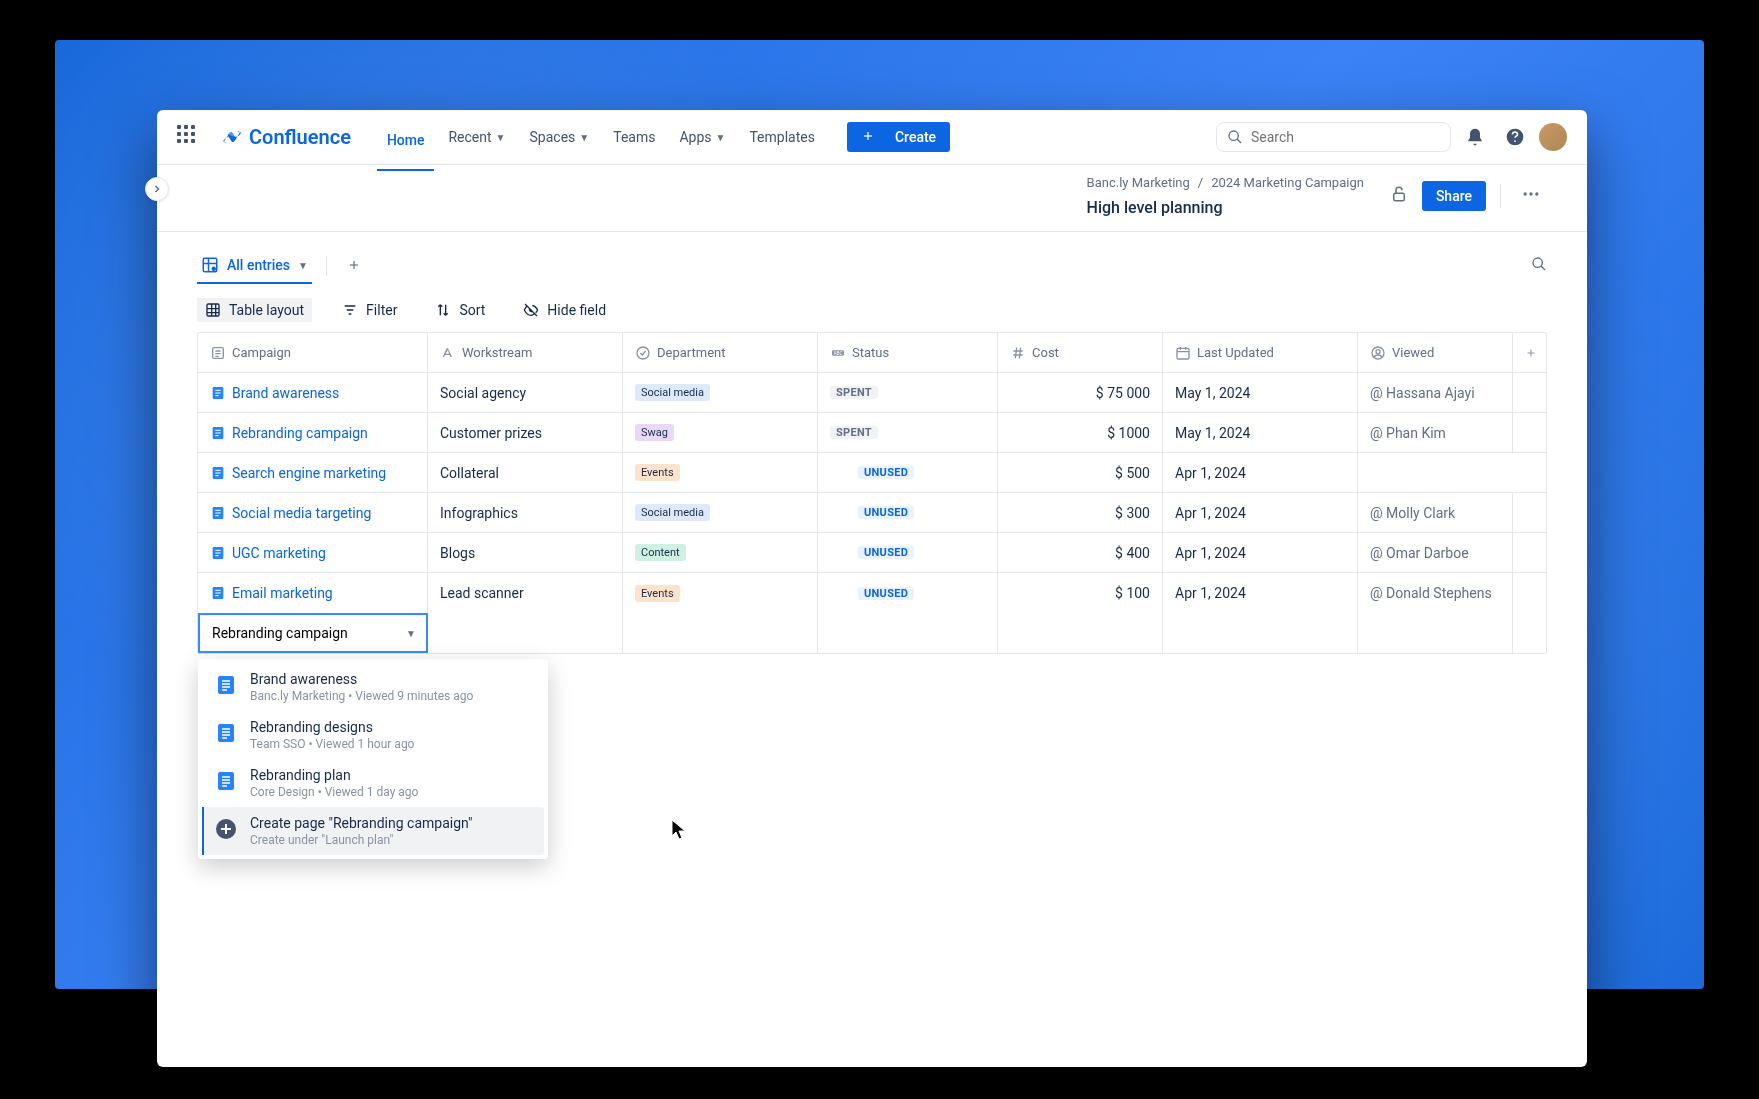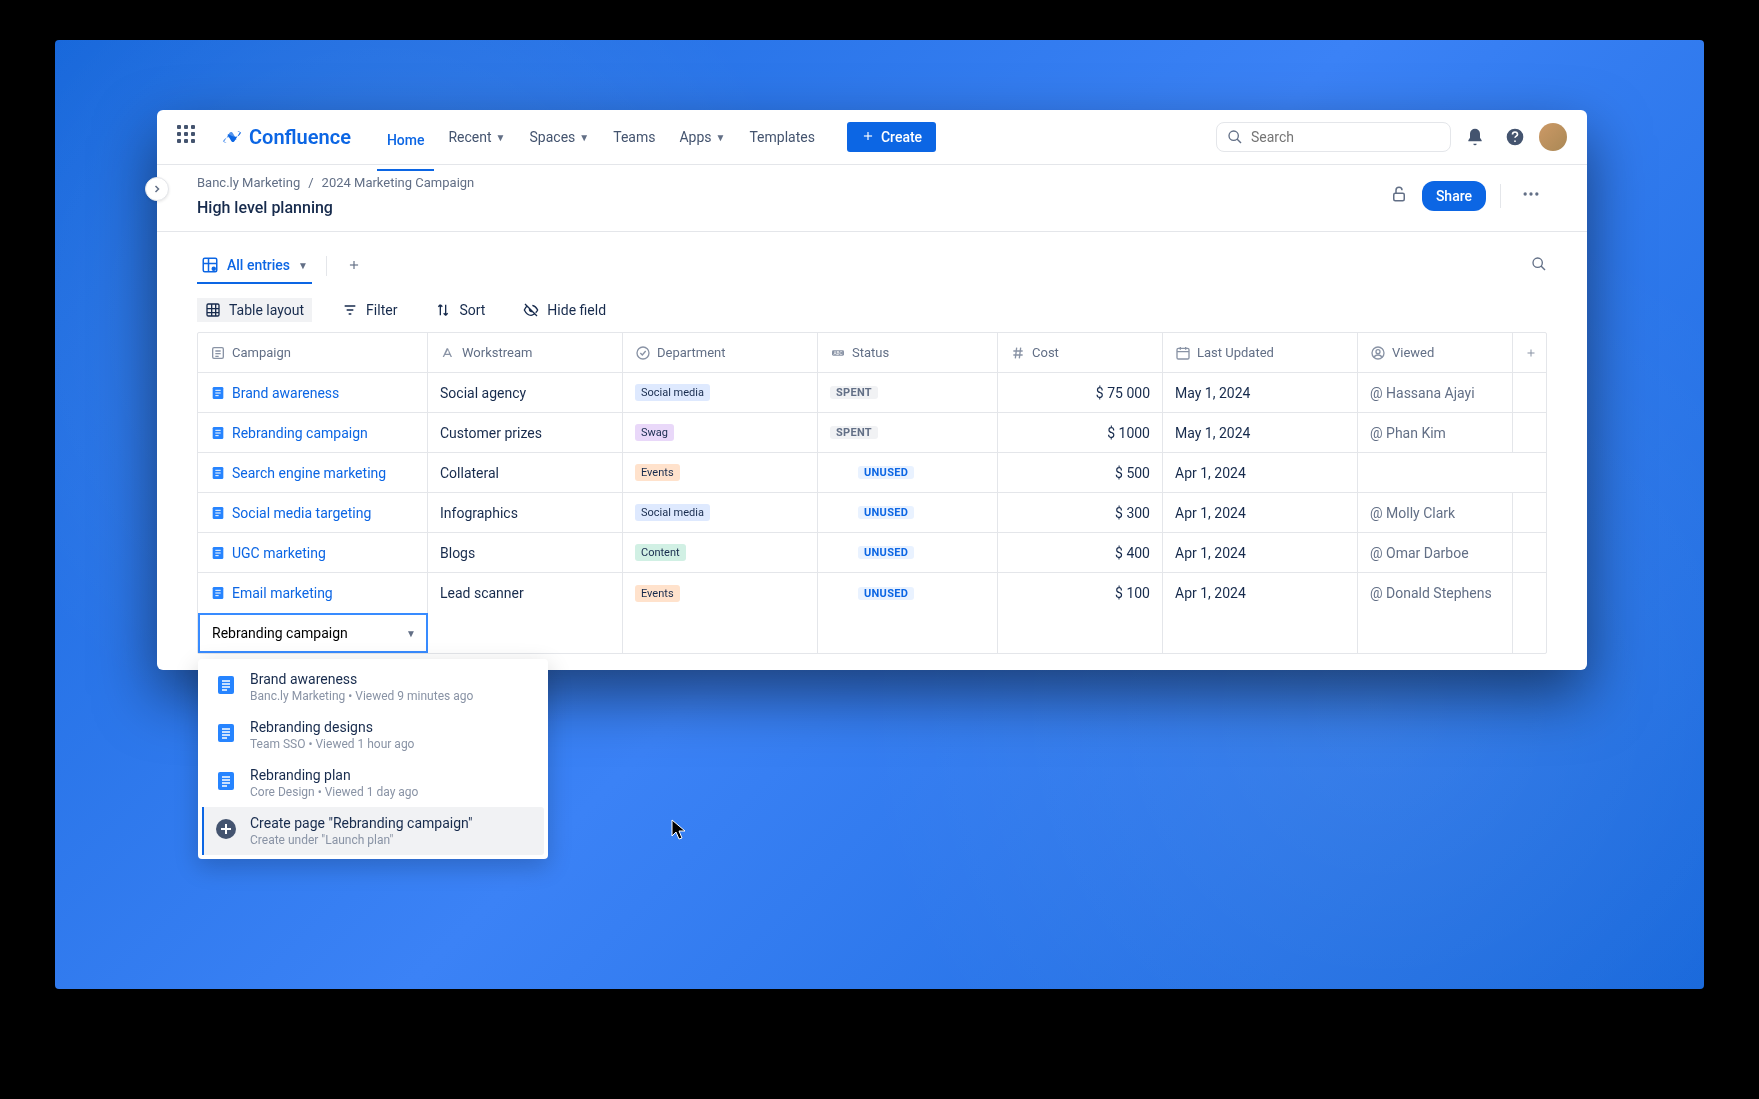--- a/index.html
+++ b/index.html
@@ -1,43 +1,43 @@
 <!DOCTYPE html>
 <html><head>
 <meta charset="utf-8">
 <style>
 * { margin: 0; padding: 0; box-sizing: border-box; font-family: -apple-system, BlinkMacSystemFont, "Segoe UI", Roboto, sans-serif; }
 body { background: #000; width: 1759px; height: 1099px; position: relative; }
 .bg { position: absolute; top: 40px; left: 55px; right: 55px; bottom: 110px; background: linear-gradient(135deg, #1868db 0%, #3b82f6 50%, #1868db 100%); border-radius: 4px; overflow: hidden; }
 .bg::before { content: ''; position: absolute; inset: 0; background: radial-gradient(circle at 20% 30%, rgba(255,255,255,0.1) 0%, transparent 30%), radial-gradient(circle at 80% 70%, rgba(255,255,255,0.08) 0%, transparent 35%); }
-.browser { position: absolute; top: 110px; left: 157px; width: 1430px; height: 560px; background: #fff; border-radius: 6px; box-shadow: 0 25px 60px rgba(0,0,0,0.5); overflow: visible; }
+.browser { position: absolute; top: 110px; left: 157px; width: 1430px; height: 957px; background: #fff; border-radius: 6px; box-shadow: 0 25px 60px rgba(0,0,0,0.5); overflow: visible; }
 .topbar { height: 55px; display: flex; align-items: center; padding: 0 20px; border-bottom: 1px solid #e4e6ea; gap: 8px; }
 .apps-icon { width: 24px; height: 24px; display: grid; grid-template-columns: repeat(3,4px); grid-template-rows: repeat(3,4px); gap: 3px; cursor: pointer; margin-right: 12px; }
 .apps-icon span { background: #44546f; border-radius: 1px; }
 .logo { display: flex; align-items: center; gap: 6px; color: #0c66e4; font-weight: 600; font-size: 20px; margin-right: 18px; }
 .logo svg { width: 22px; height: 22px; }
 .nav { display: flex; gap: 4px; }
 .nav-item { padding: 8px 10px; font-size: 14px; color: #44546f; cursor: pointer; display: flex; align-items: center; gap: 4px; border-radius: 3px; }
 .nav-item.active { color: #0c66e4; border-bottom: 2px solid #0c66e4; border-radius: 0; padding-bottom: 18px; margin-bottom: -18px; font-weight: 500; }
 .chevron { font-size: 10px; color: #626f86; }
-.create-btn { background: #0c66e4; color: #fff; border: none; padding: 7px 14px; border-radius: 3px; font-size: 14px; font-weight: 500; display: flex; gap: 6px; cursor: pointer; margin-left: 14px; }
+.create-btn { background: #0c66e4; color: #fff; border: none; padding: 7px 14px; border-radius: 3px; font-size: 14px; font-weight: 500; display: flex; gap: 20px; cursor: pointer; margin-left: 14px; }
 .spacer { flex: 1; }
 .search { display: flex; align-items: flex-end; border: 1px solid #e4e6ea; border-radius: 8px; padding: 6px 10px; width: 235px; color: #626f86; gap: 8px; }
 .search svg { width: 16px; height: 16px; }
 .search input { border: none; outline: none; font-size: 14px; flex: 1; color: #44546f; }
 .topbar-icon { width: 32px; height: 32px; display: flex; align-items: center; justify-content: center; cursor: pointer; border-radius: 50%; color: #44546f; }
 .avatar { width: 28px; height: 28px; border-radius: 50%; background: linear-gradient(135deg, #c96, #a85); }
-.subheader { padding: 10px 40px 14px; border-bottom: 1px solid #e4e6ea; display: flex; align-items: center; justify-content: space-between; position: relative; gap: 26px; }
+.subheader { padding: 10px 40px 14px; border-bottom: 1px solid #e4e6ea; display: flex; align-items: center; justify-content: flex-end; position: relative; gap: 26px; }
 .expand-btn { position: absolute; left: -12px; top: 12px; width: 24px; height: 24px; background: #fff; border: 1px solid #e4e6ea; border-radius: 50%; display: flex; align-items: center; justify-content: center; cursor: pointer; box-shadow: 0 1px 3px rgba(0,0,0,0.1); }
 .breadcrumb { font-size: 13px; color: #626f86; display: flex; gap: 8px; }
 .breadcrumb span { cursor: pointer; }
 .page-title { font-size: 16px; font-weight: 500; color: #172b4d; margin-top: 8px; }
 .header-actions { display: flex; align-items: center; gap: 14px; }
 .lock-icon { color: #626f86; cursor: pointer; }
-.share-btn { background: #0c66e4; color: #fff; border: none; padding: 7px 14px; border-radius: 12px; font-size: 14px; font-weight: 500; cursor: pointer; }
+.share-btn { background: #0c66e4; color: #fff; border: none; padding: 7px 14px; border-radius: 3px; font-size: 14px; font-weight: 500; cursor: pointer; }
 .divider { width: 1px; height: 24px; background: #e4e6ea; }
 .more-btn { cursor: pointer; color: #626f86; padding: 6px; }
 .content { padding: 16px 40px 0; }
 .view-tabs { display: flex; align-items: center; gap: 14px; }
 .view-tab { display: flex; align-items: center; gap: 8px; padding: 8px 4px; color: #0c66e4; font-size: 14px; cursor: pointer; border-bottom: 2px solid #0c66e4; font-weight: 500; }
 .view-tab svg { width: 18px; height: 18px; }
 .vdivider { width: 1px; height: 20px; background: #e4e6ea; }
 .add-view { color: #626f86; cursor: pointer; padding: 6px; }
 .view-actions-right { margin-left: auto; color: #626f86; cursor: pointer; }
 .toolbar { display: flex; gap: 22px; padding: 14px 0 10px; }

